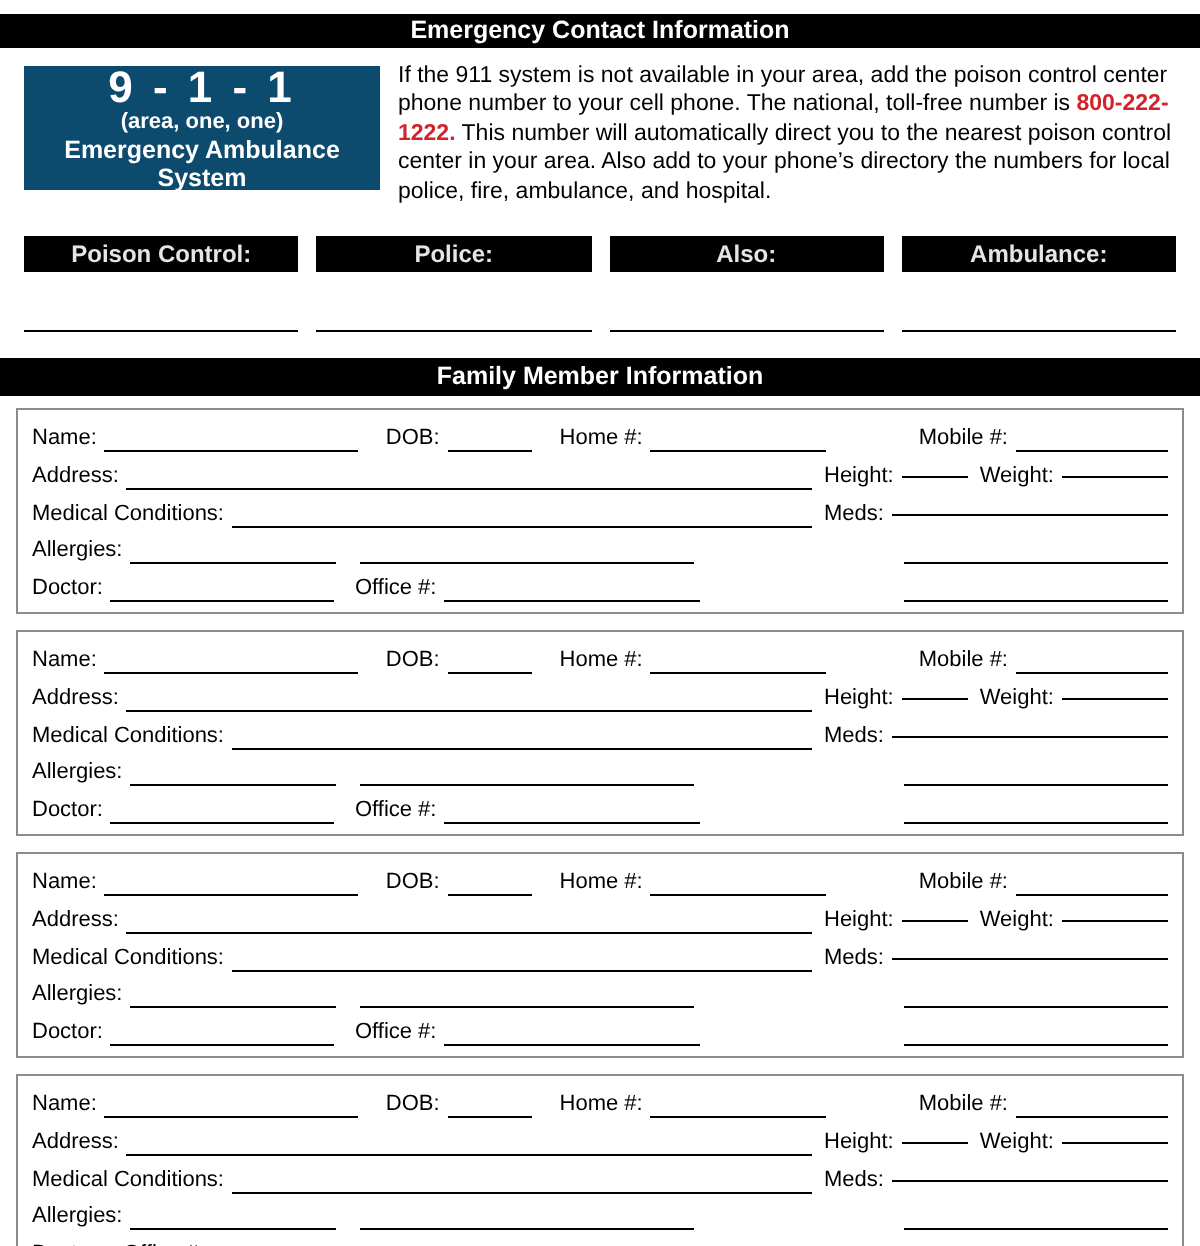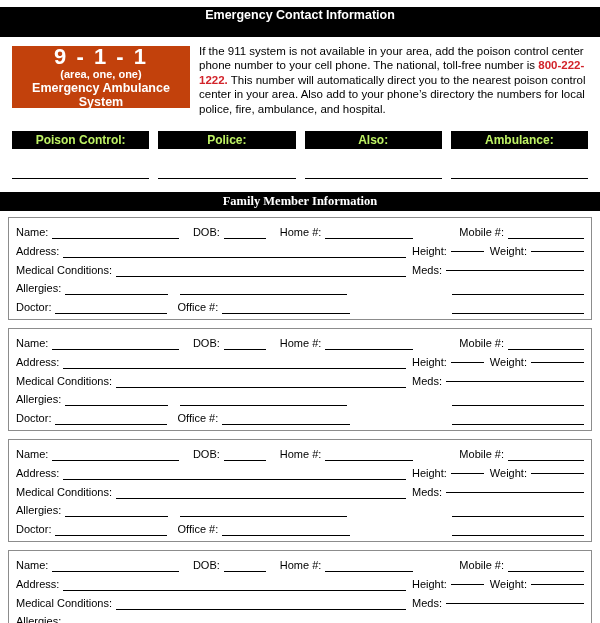--- a/index.html
+++ b/index.html
@@ -2,38 +2,38 @@
 <html><head>
 <meta charset="utf-8">
 <style>
   * { box-sizing: border-box; }
   html,body { margin:0; padding:0; }
   body {
     width:600px; height:623px; overflow:hidden; background:#fff; color:#000;
     font-family:"Liberation Sans","DejaVu Sans",sans-serif;
   }
   .bar { background:#000; color:#fff; font-weight:bold; text-align:center; }
-  .bar-top { margin-top:7px; height:30px; line-height:17px; font-size:12.5px; }
-  .bar-family { margin-top:13px; height:19px; line-height:19px; font-size:12.5px;font-family:Liberation Serif, serif; }
+  .bar-top { margin-top:7px; height:17px; line-height:17px; font-size:12.5px; }
+  .bar-family { margin-top:13px; height:19px; line-height:19px; font-size:12.5px; }
 
   .intro { display:flex; margin:9px 12px 0 12px; }
   .nine-box {
     width:178px; height:62px; flex:0 0 178px; background:#d2232a; color:#fff;
     font-weight:bold; text-align:center; display:flex; flex-direction:column;
     justify-content:center;
   }
   .nine-number { font-size:22px; line-height:23px; letter-spacing:2px; }
   .nine-phonetic { font-size:11px; line-height:13px; }
   .nine-subtitle { font-size:12.5px; line-height:14px; }
   .intro-text { flex:1; margin-left:9px; margin-top:-2px; font-size:11.5px; line-height:14.4px; }
   .phone { color:#d2232a; font-weight:bold; }
 
   .contacts { display:flex; gap:9px; margin:15px 12px 0 12px; }
   .ccol { flex:1; }
-  .cbox { background:#000; color:#bef264; font-weight:bold; font-size:12px; height:18px; line-height:18px; text-align:center; }
+  .cbox { background:#000; color:#e5e5e5; font-weight:bold; font-size:12px; height:18px; line-height:18px; text-align:center; }
   .cline { margin-top:29px; height:0; border-bottom:1.5px solid #000; }
 
   .blocks { margin:6px 8px 0 8px; }
   .member-block {
     border:1px solid #8c8c8c; height:103px; padding:5px 7px; margin-bottom:8px;
     display:flex; flex-direction:column; justify-content:space-between; background:#fff;
   }
   .mrow { display:flex; align-items:flex-end; font-size:11px; line-height:13px; height:16px; white-space:nowrap; }
   .lbl { flex:0 0 auto; }
   .u { height:2px; border-bottom:1.4px solid #000; flex:0 0 auto; }
@@ -44,21 +44,21 @@
   .mr6{margin-right:6px} .mr14{margin-right:14px} .mr46{margin-right:46px}
   .w33{width:33px} .w42{width:42px} .w76{width:76px} .w88{width:88px}
   .w103{width:103px} .w112{width:112px} .w128{width:128px} .w132{width:132px} .w167{width:167px}
 </style>
 </head>
 <body>
 
 <div class="bar bar-top">Emergency Contact Information</div>
 
 <div class="intro">
-  <div class="nine-box" style="background: #c2410c;">
+  <div class="nine-box" style="background: #0c4a6e;">
     <div class="nine-number">9 - 1 - 1</div>
     <div class="nine-phonetic">(area, one, one)</div>
     <div class="nine-subtitle">Emergency Ambulance System</div>
   </div>
   <div class="intro-text"><span>If the 911 system is not available in your area, add the poison control center phone number to your cell phone. The national, toll-free number is </span><span class="phone" style="color: rgb(210, 35, 42);">800-222-1222.</span><span> This number will automatically direct you to the nearest poison control center in your area. Also add to your phone’s directory the numbers for local police, fire, ambulance, and hospital.</span></div>
 </div>
 
 <div class="contacts">
   <div class="ccol">
     <div class="cbox">Poison Control:</div>

